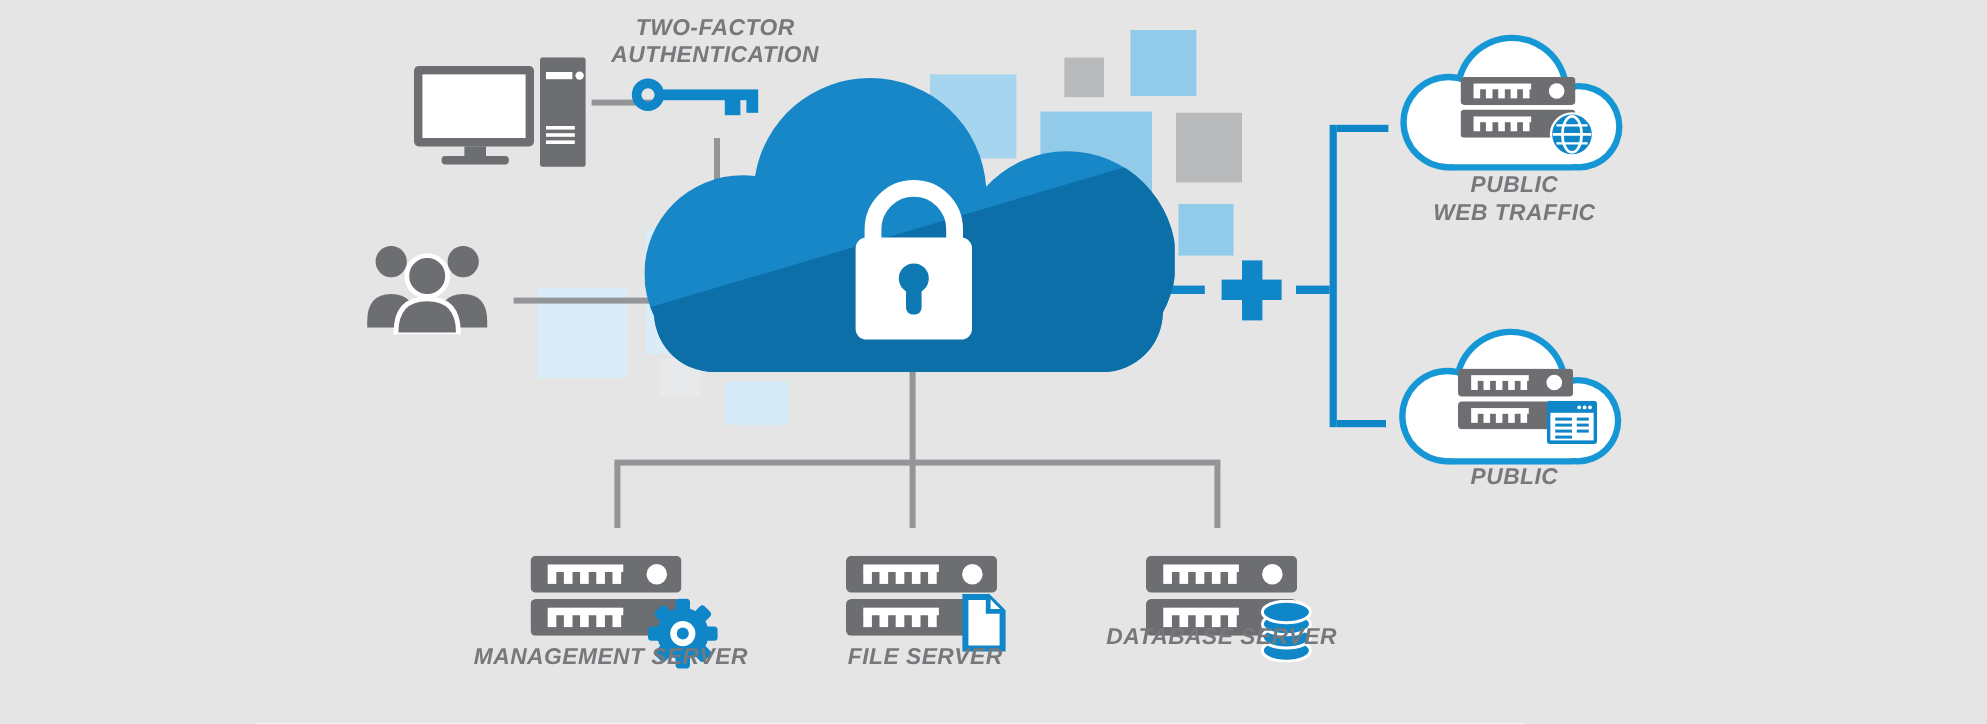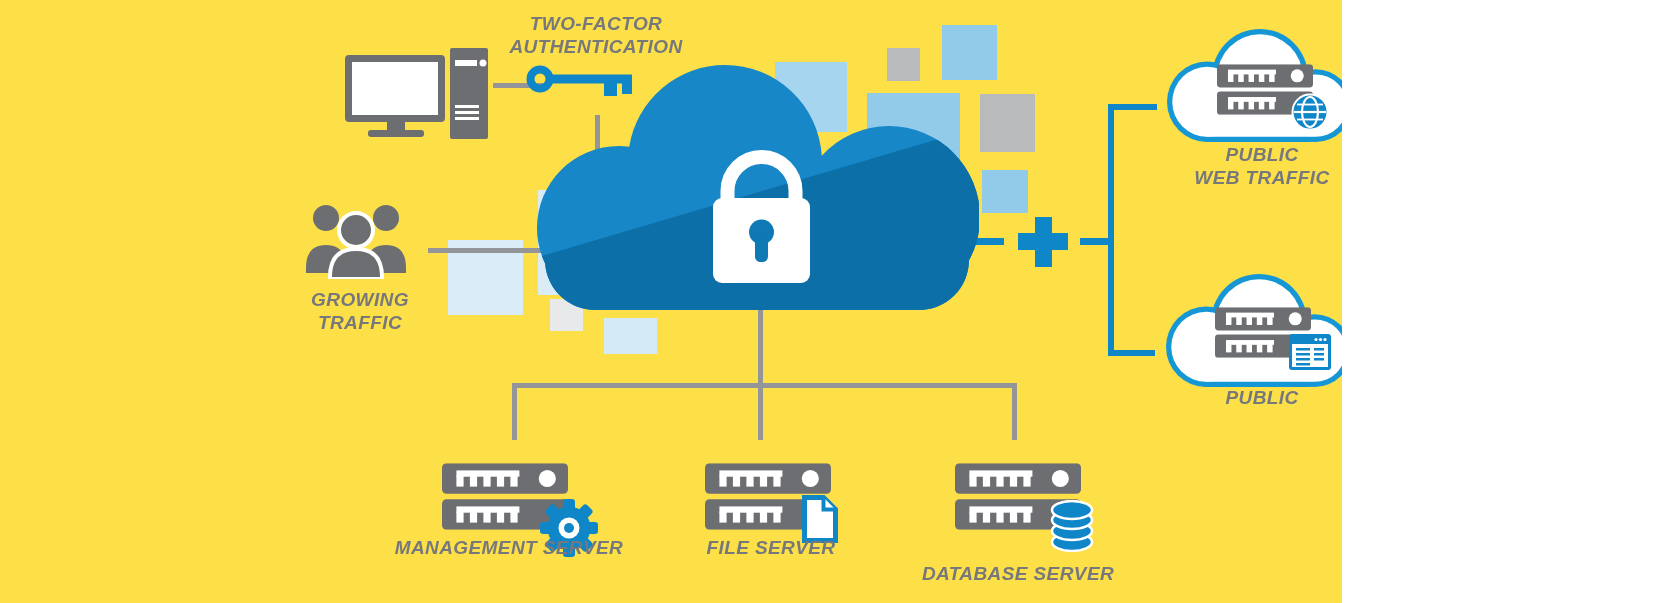--- a/index.html
+++ b/index.html
@@ -1,16 +1,16 @@
 <!DOCTYPE html>
 <html><head>
 <meta charset="utf-8">
 <style>
   html,body{margin:0;padding:0;background:#fff;}
-  .canvas{position:relative;width:1342px;height:603px;background:#fde047;overflow:hidden;
+  .canvas{position:relative;width:1656px;height:603px;background:#e5e5e5;overflow:hidden;
           font-family:"Liberation Sans",sans-serif;}
   .abs{position:absolute;}
   .sq{position:absolute;}
   .gline{position:absolute;background:#939598;}
   .bline{position:absolute;background:#0e86c8;}
   .lbl{position:absolute;transform:translateX(-50%);text-align:center;white-space:nowrap;
        font:italic bold 19px/23px "Liberation Sans",sans-serif;color:#77787b;letter-spacing:.4px;}
 </style>
 </head>
 <body>
@@ -106,24 +106,20 @@
   </div>
 
   <svg class="abs" style="left:303px;top:201px" width="106" height="78" viewBox="0 0 106 78">
     <circle cx="23" cy="17" r="13" fill="#6d6e71"></circle>
     <path d="M3,72 v-5 q0,-23 20,-23 q20,0 20,23 v5 z" fill="#6d6e71"></path>
     <circle cx="83" cy="17" r="13" fill="#6d6e71"></circle>
     <path d="M63,72 v-5 q0,-23 20,-23 q20,0 20,23 v5 z" fill="#6d6e71"></path>
     <circle cx="53" cy="29" r="17" fill="#6d6e71" stroke="#fff" stroke-width="4"></circle>
     <path d="M27,78 v-2 q0,-28 26,-28 q26,0 26,28 v2 z" fill="#6d6e71" stroke="#fff" stroke-width="4"></path>
   </svg>
-  <div class="lbl" style="left:360px;top:288px">
-    <div>GROWING</div>
-    <div>TRAFFIC</div>
-  </div>
 
   <svg class="abs" style="left:535px;top:65px" width="444" height="245" viewBox="0 0 444 245">
     <defs>
       <clipPath id="cc">
         <circle cx="190" cy="97" r="97"></circle>
         <circle cx="84" cy="163" r="82"></circle>
         <circle cx="354" cy="152" r="91"></circle>
         <rect x="10" y="120" width="424" height="125" rx="50"></rect>
       </clipPath>
     </defs>
@@ -208,15 +204,15 @@
 
   <svg class="abs" style="left:955px;top:463px" width="126" height="67" viewBox="0 0 140 74">
     <use href="#srv"></use>
   </svg>
   <svg class="abs" style="left:1049px;top:500px" width="46" height="52" viewBox="0 0 46 52">
     <ellipse cx="23" cy="42" rx="20" ry="9" fill="#0e86c8" stroke="#fff" stroke-width="2.5"></ellipse>
     <ellipse cx="23" cy="31" rx="20" ry="9" fill="#0e86c8" stroke="#fff" stroke-width="2.5"></ellipse>
     <ellipse cx="23" cy="20" rx="20" ry="9" fill="#0e86c8" stroke="#fff" stroke-width="2.5"></ellipse>
     <ellipse cx="23" cy="10" rx="20" ry="9" fill="#0e86c8" stroke="#fff" stroke-width="2.5"></ellipse>
   </svg>
-  <div class="lbl" style="left:1018px;top:562px">DATABASE SERVER</div>
+  <div class="lbl" style="left:1018px;top:520px">DATABASE SERVER</div>
 
 </div>
 
 </body></html>

